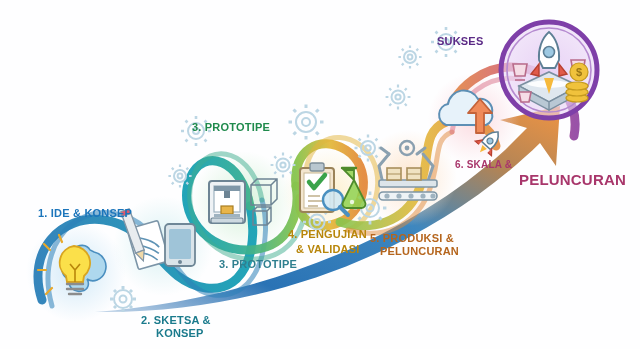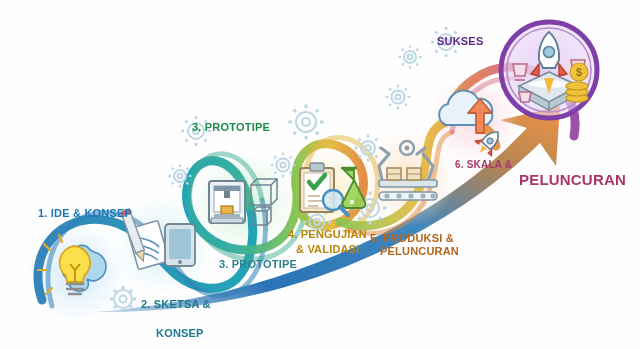--- a/index.html
+++ b/index.html
@@ -287,21 +287,21 @@
           <ellipse cx="28" cy="22" rx="11" ry="4"></ellipse>
         <ellipse cx="28" cy="16" rx="11" ry="4"></ellipse>
           <circle cx="30" cy="2" r="9"></circle>
       </g>
       <text x="30" y="6" font-size="11" font-weight="700" fill="#9a7614" text-anchor="middle" font-family="Liberation Sans, sans-serif">$</text>
     </g>
   </svg>
 
   <div class="lbl" style="left:38px;top:207px;color:#1b75bb;font-size:11px;">1. IDE &amp; KONSEP</div>
 
-  <div class="lbl" style="left:141px;top:298px;color:#1a7a8c;font-size:11px;">2. SKETSA &amp;</div>
+  <div class="lbl" style="left:141px;top:314px;color:#1a7a8c;font-size:11px;">2. SKETSA &amp;</div>
   <div class="lbl" style="left:156px;top:327px;color:#1a7a8c;font-size:11px;">KONSEP</div>
 
   <div class="lbl" style="left:192px;top:121px;color:#1f8a4c;font-size:11px;">3. PROTOTIPE</div>
 
   <div class="lbl" style="left:219px;top:258px;color:#2f7f8f;font-size:11px;">3. PROTOTIPE</div>
 
   <div class="lbl" style="left:288px;top:228px;color:#b8860b;font-size:11px;">4. PENGUJIAN</div>
   <div class="lbl" style="left:296px;top:243px;color:#b8860b;font-size:11px;">&amp; VALIDASI</div>
 
   <div class="lbl" style="left:370px;top:232px;color:#b5651d;font-size:11px;">5. PRODUKSI &amp;</div>

